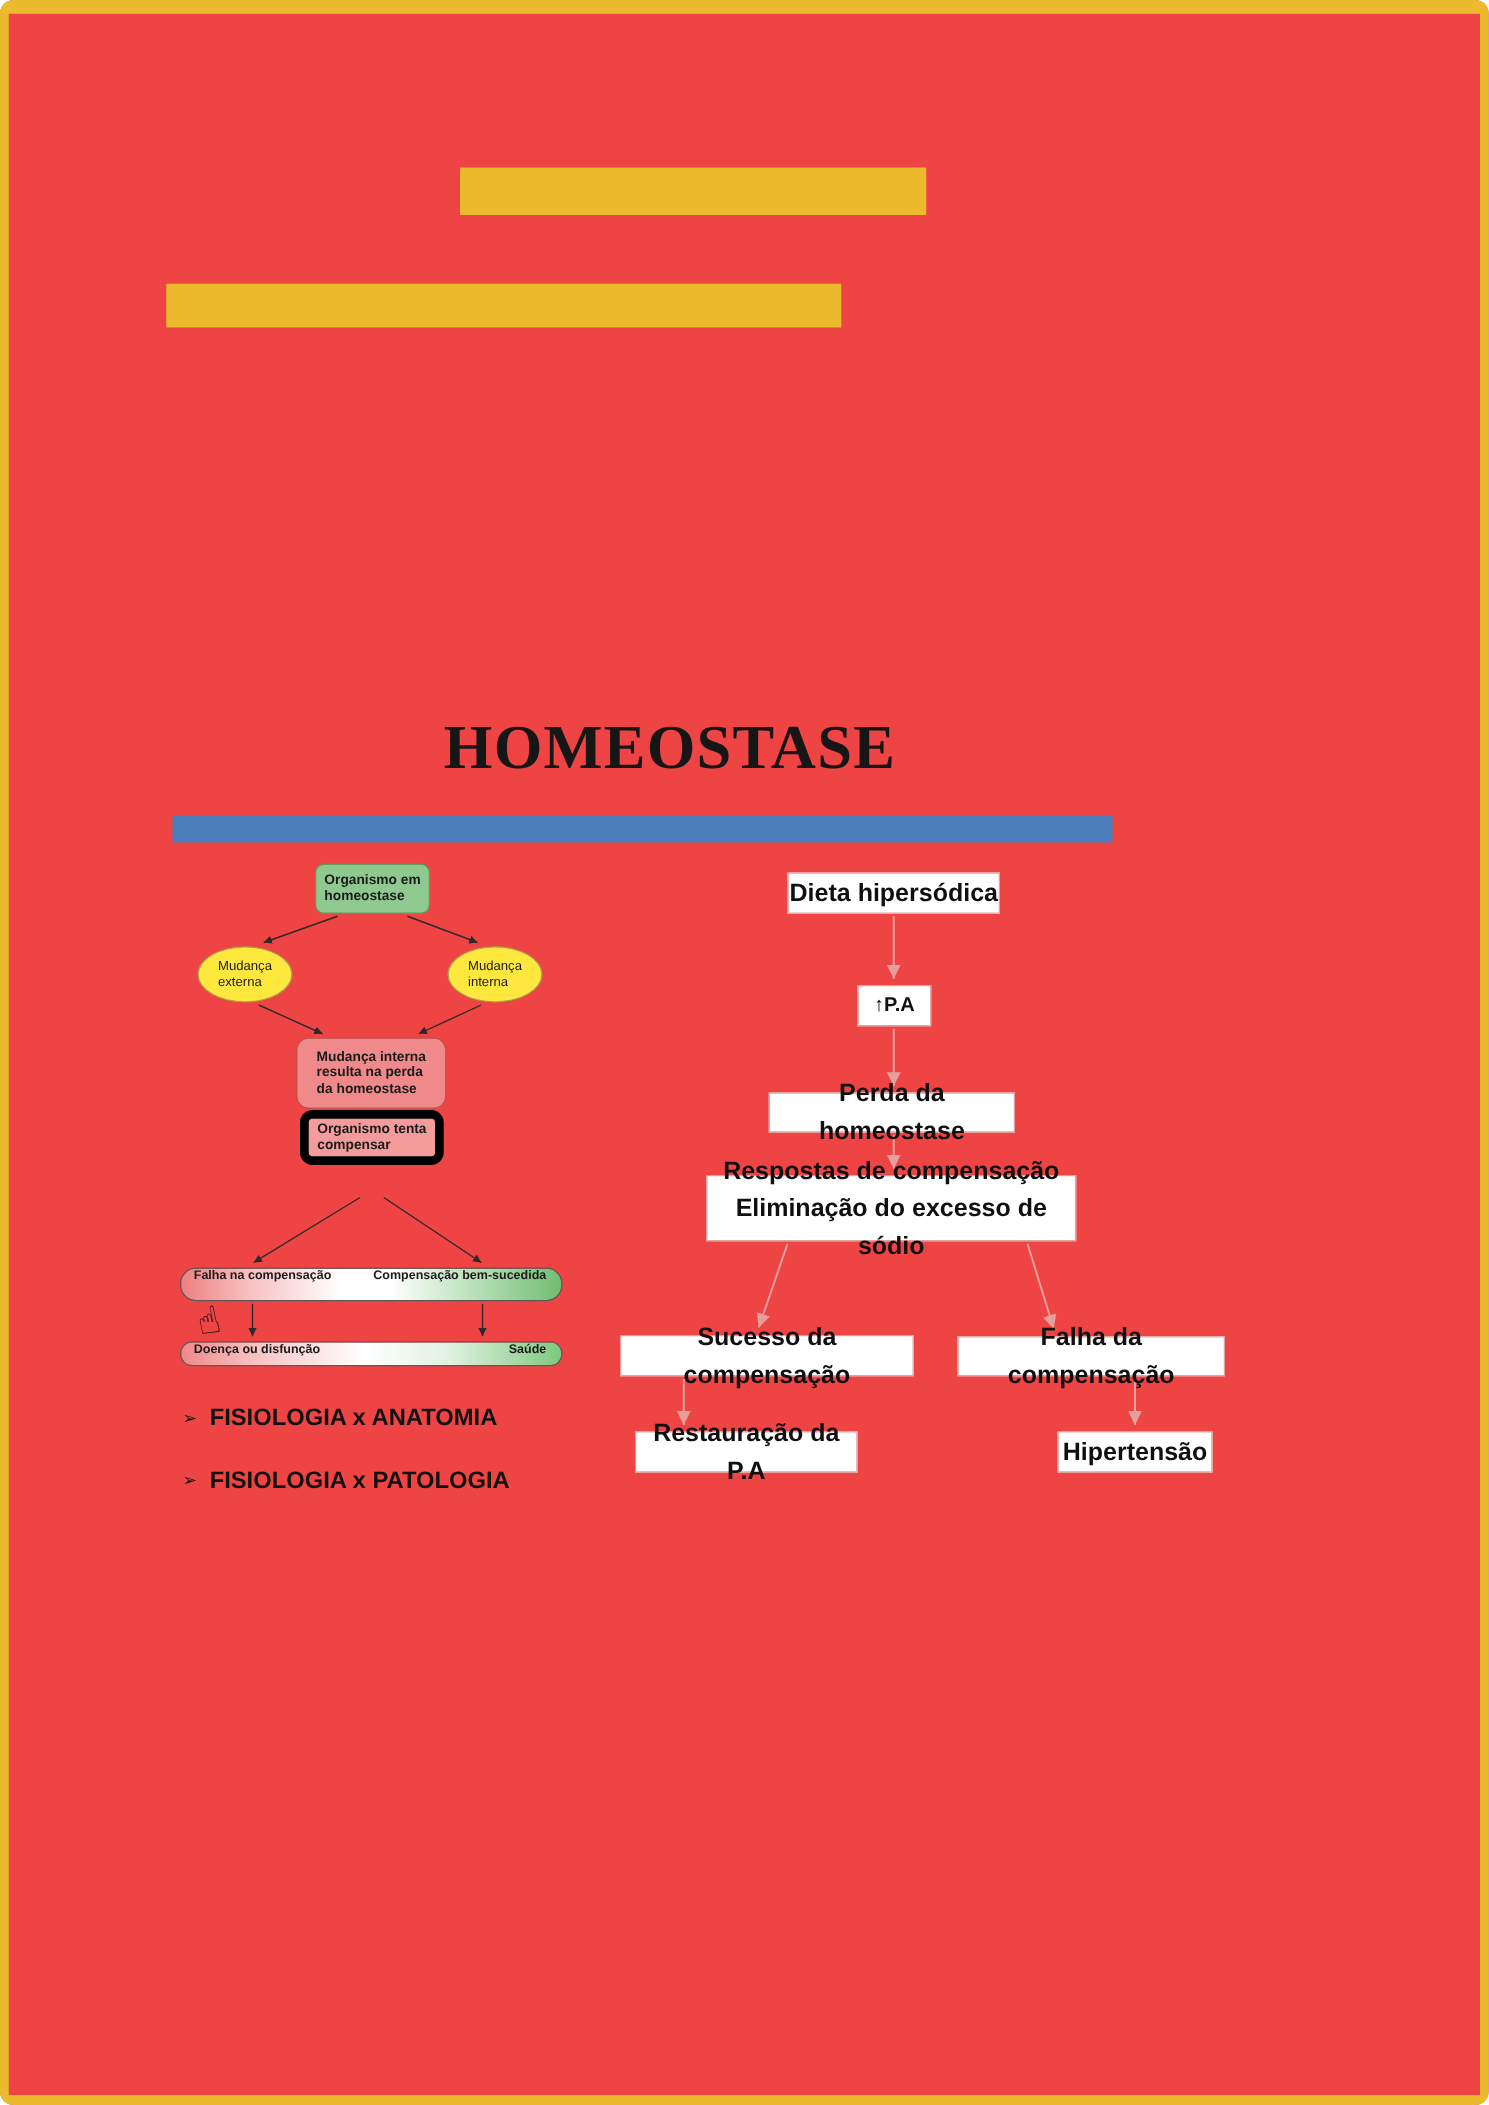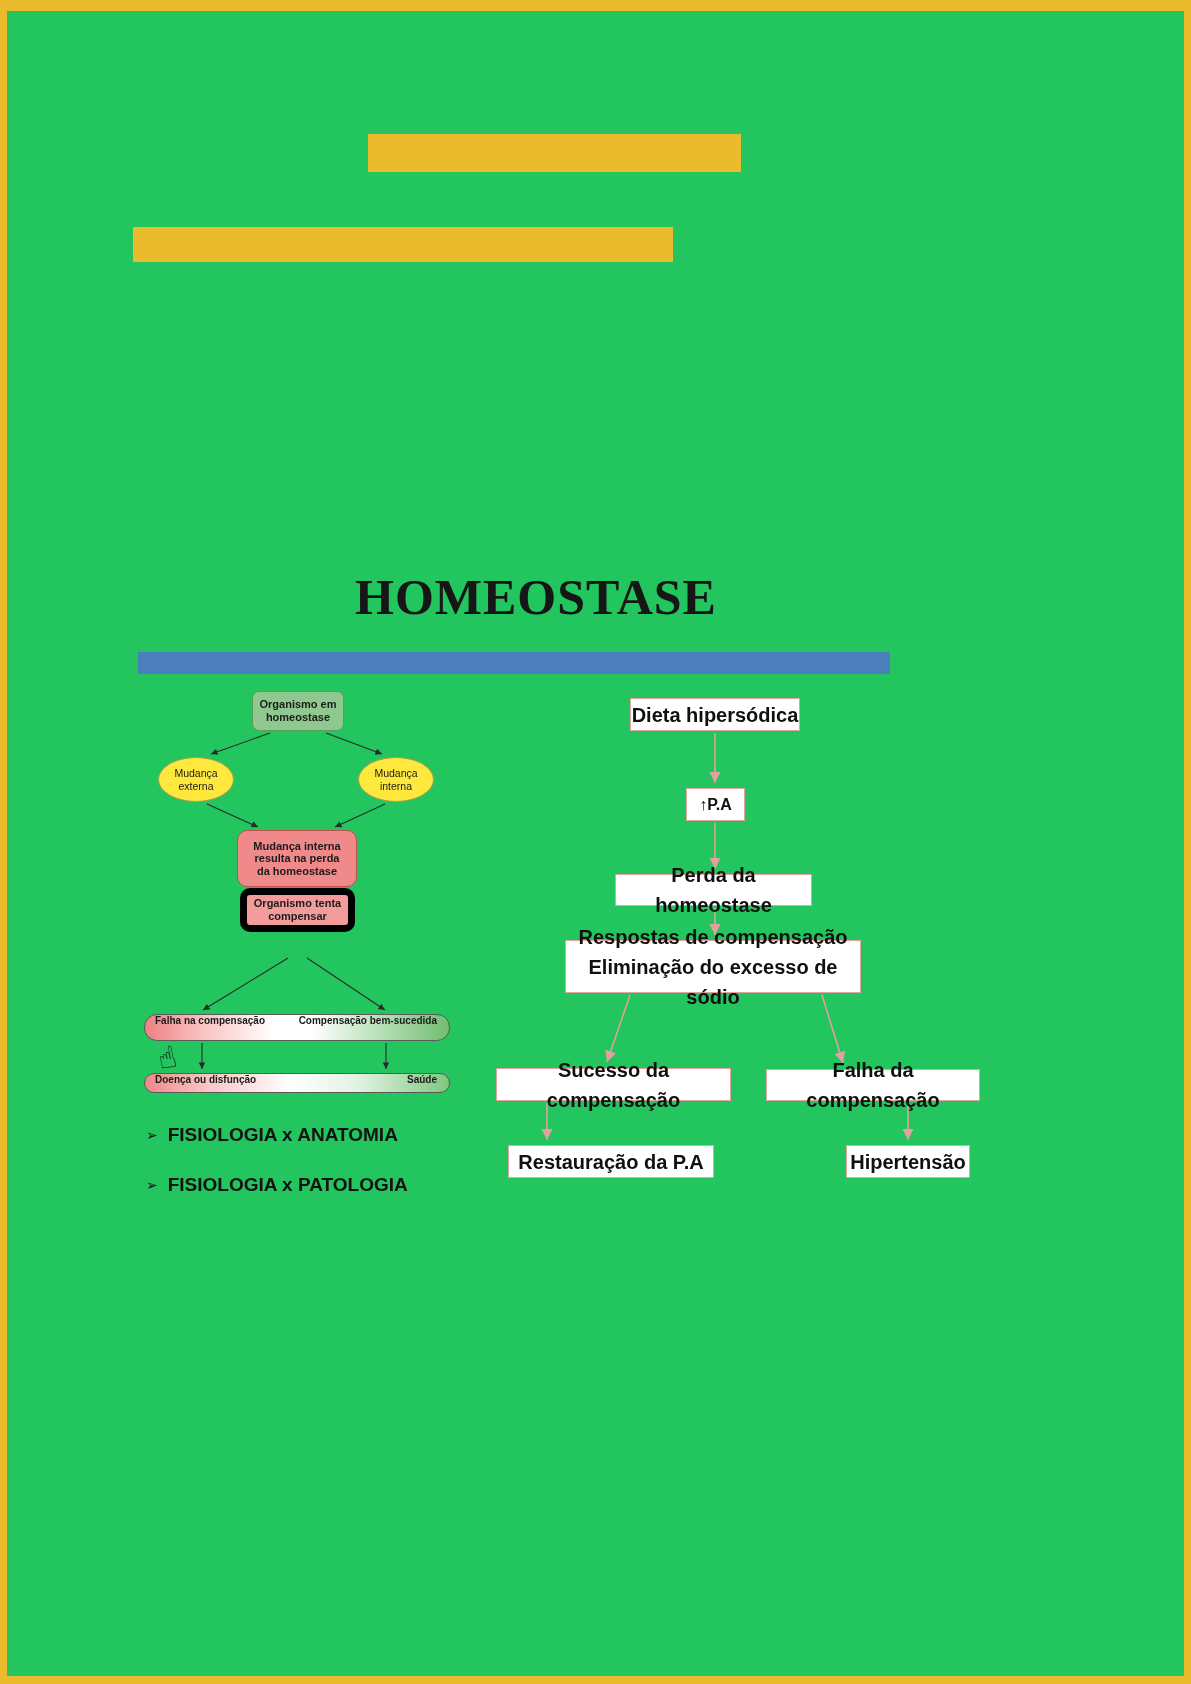--- a/index.html
+++ b/index.html
@@ -1,39 +1,39 @@
 <!DOCTYPE html>
 <html><head>
 <meta charset="utf-8">
 <style>
   html,body{margin:0;padding:0;background:#ffffff;}
   .page{
-    position:relative;width:1191px;height:1684px;background:#22c55e;
-    overflow:hidden;font-family:"Liberation Sans",sans-serif;
+    position:relative;width:1191px;height:1684px;background:#ef4444;
+    overflow:hidden;font-family:"Liberation Sans",sans-serif;border-radius:11px;
   }
   .border-strip{position:absolute;background:#ecbb2d;}
   .border-top{left:0;top:0;width:1191px;height:11px;}
   .border-bottom{left:0;bottom:0;width:1191px;height:8px;}
   .border-left{left:0;top:0;width:7px;height:1684px;}
   .border-right{right:0;top:0;width:7px;height:1684px;}
 
   .redaction{position:absolute;background:#ecbb2d;}
   .redaction-1{left:368px;top:134px;width:373px;height:38px;}
   .redaction-2{left:133px;top:227px;width:540px;height:35px;}
 
   .slide-title{
     position:absolute;left:160px;top:568px;width:752px;text-align:center;
     font-family:"Liberation Serif",serif;font-weight:bold;font-size:50px;
     letter-spacing:1px;color:#161616;
   }
   .blue-bar{position:absolute;left:138px;top:652px;width:752px;height:22px;background:#4d7ebc;}
 
   .node{
     position:absolute;box-sizing:border-box;display:flex;align-items:center;justify-content:center;
-    text-align:center;font-weight:bold;color:#1b1b1b;white-space:pre-line;line-height:1.15;
+    text-align:left;font-weight:bold;color:#1b1b1b;white-space:pre-line;line-height:1.15;
   }
   .green-box{left:252px;top:691px;width:92px;height:40px;background:#8fc98f;border:1px solid #5d9b5d;border-radius:7px;font-size:11px;}
   .ellipse{width:76px;height:45px;background:#ffe83e;border:1px solid #a8a24a;border-radius:50%;font-size:10.5px;font-weight:normal;}
   .ellipse-left{left:158px;top:757px;}
   .ellipse-right{left:358px;top:757px;}
   .red-box{left:237px;top:830px;width:120px;height:57px;background:#f08a8a;border:1px solid #c0504d;border-radius:10px;font-size:11px;}
   .pink-box{left:240px;top:888px;width:115px;height:44px;background:#f49c9c;border:7px solid #000000;border-radius:10px;font-size:11px;font-weight:bold;}
 
   .grad-bar{
     position:absolute;left:144px;width:306px;height:27px;box-sizing:border-box;
@@ -59,21 +59,21 @@
     position:absolute;box-sizing:border-box;background:#ffffff;border:1px solid #e0a39e;
     display:flex;align-items:center;justify-content:center;text-align:center;
     font-weight:bold;font-size:20px;color:#101010;white-space:pre-line;line-height:1.5;
   }
   .rbox-diet{left:630px;top:698px;width:170px;height:33px;}
   .rbox-pa{left:686px;top:788px;width:59px;height:33px;font-size:16px;}
   .rbox-perda{left:615px;top:874px;width:197px;height:32px;}
   .rbox-resp{left:565px;top:940px;width:296px;height:53px;}
   .rbox-sucesso{left:496px;top:1068px;width:235px;height:33px;}
   .rbox-falha{left:766px;top:1069px;width:214px;height:32px;}
-  .rbox-restaura{left:508px;top:1145px;width:206px;height:33px;}
+  .rbox-restaura{left:508px;top:1145px;width:178px;height:33px;}
   .rbox-hiper{left:846px;top:1145px;width:124px;height:33px;text-align:center;}
 
   .arrow-layer{position:absolute;left:0;top:0;width:1191px;height:1684px;pointer-events:none;}
 </style>
 </head>
 <body>
 
 <div class="page">
 
   <div class="border-strip border-top"></div>

